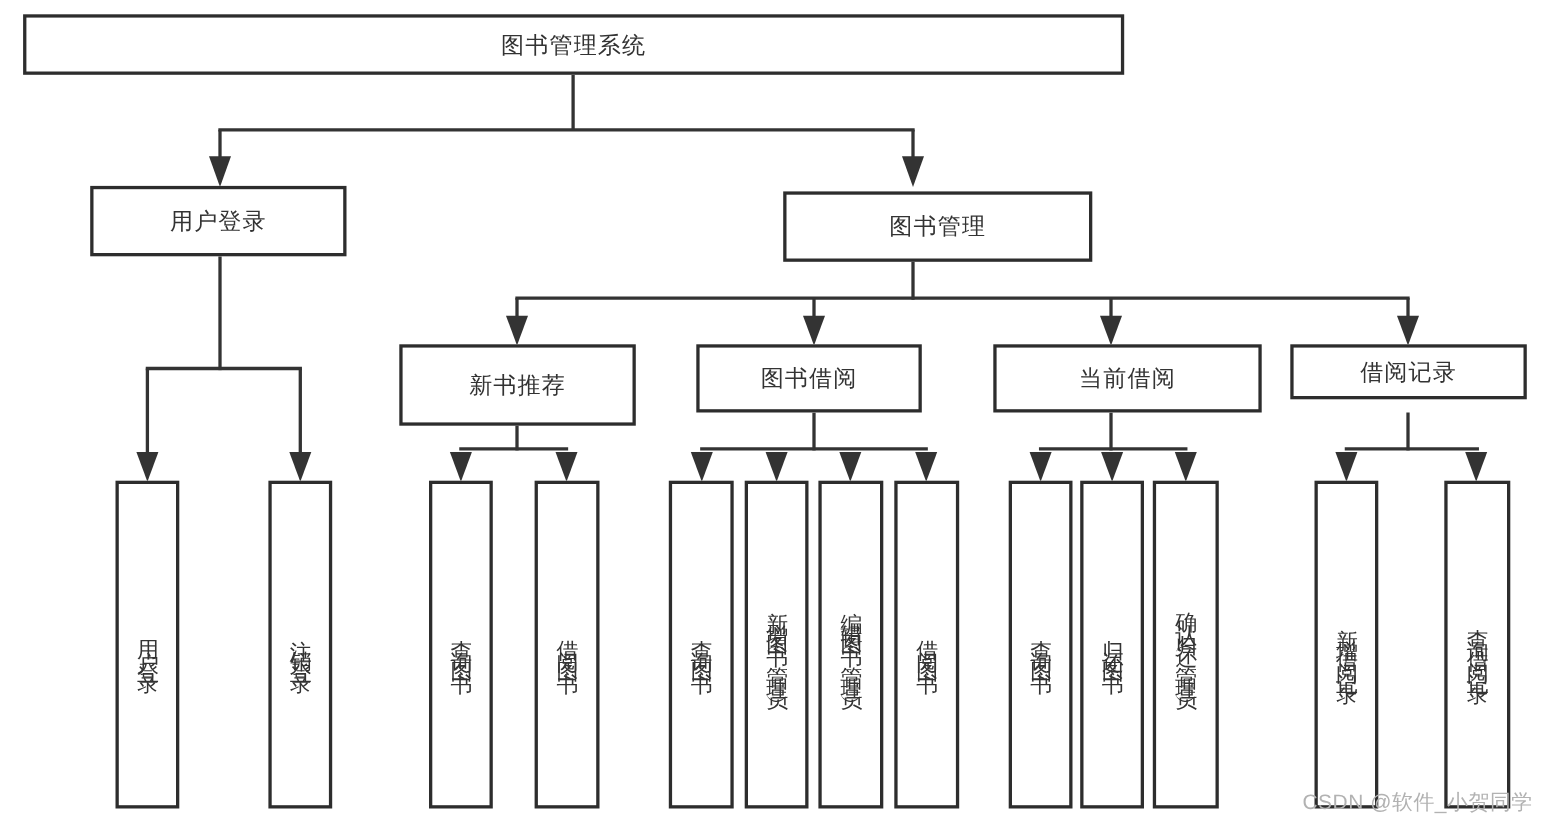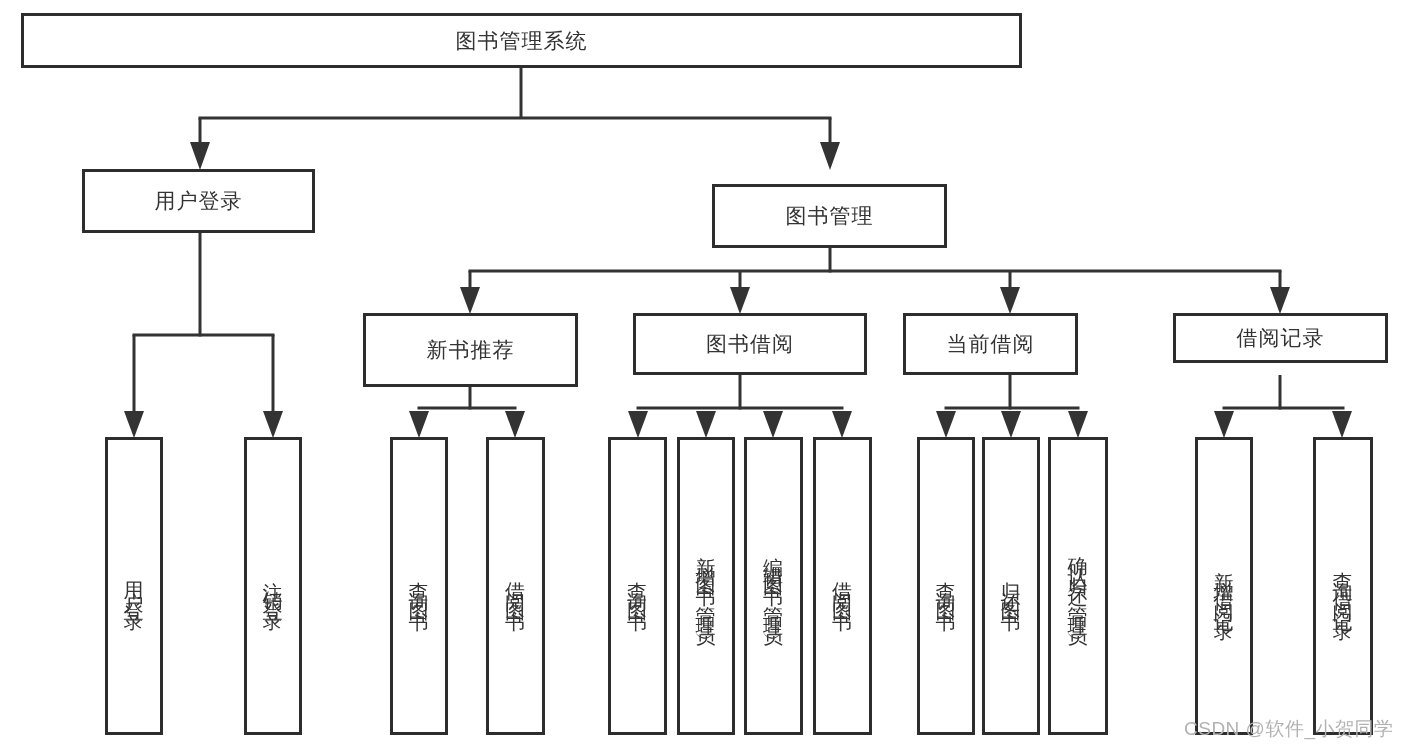--- a/index.html
+++ b/index.html
@@ -119,31 +119,31 @@
     </g>
   </svg>
 
   <div class="box h" style="left:21px;top:13px;width:1001px;height:55px">
     <span>图书管理系统</span>
   </div>
 
   <div class="box h" style="left:82px;top:169px;width:233px;height:64px">
     <span>用户登录</span>
   </div>
-  <div class="box h" style="left:712px;top:184px;width:235px;height:64px">
+  <div class="box h" style="left:712px;top:174px;width:281px;height:64px">
     <span>图书管理</span>
   </div>
 
   <div class="box h" style="left:363px;top:313px;width:215px;height:74px">
     <span>新书推荐</span>
   </div>
-  <div class="box h" style="left:633px;top:313px;width:234px;height:62px">
+  <div class="box h" style="left:633px;top:313px;width:205px;height:62px">
     <span>图书借阅</span>
   </div>
-  <div class="box h" style="left:903px;top:313px;width:175px;height:62px">
+  <div class="box h" style="left:903px;top:313px;width:244px;height:62px">
     <span>当前借阅</span>
   </div>
   <div class="box h" style="left:1173px;top:313px;width:215px;height:50px">
     <span>借阅记录</span>
   </div>
 
   <div class="box v" style="left:105px;top:437px;width:58px;height:298px">
     <span>用户登录</span>
   </div>
   <div class="box v" style="left:244px;top:437px;width:58px;height:298px">

